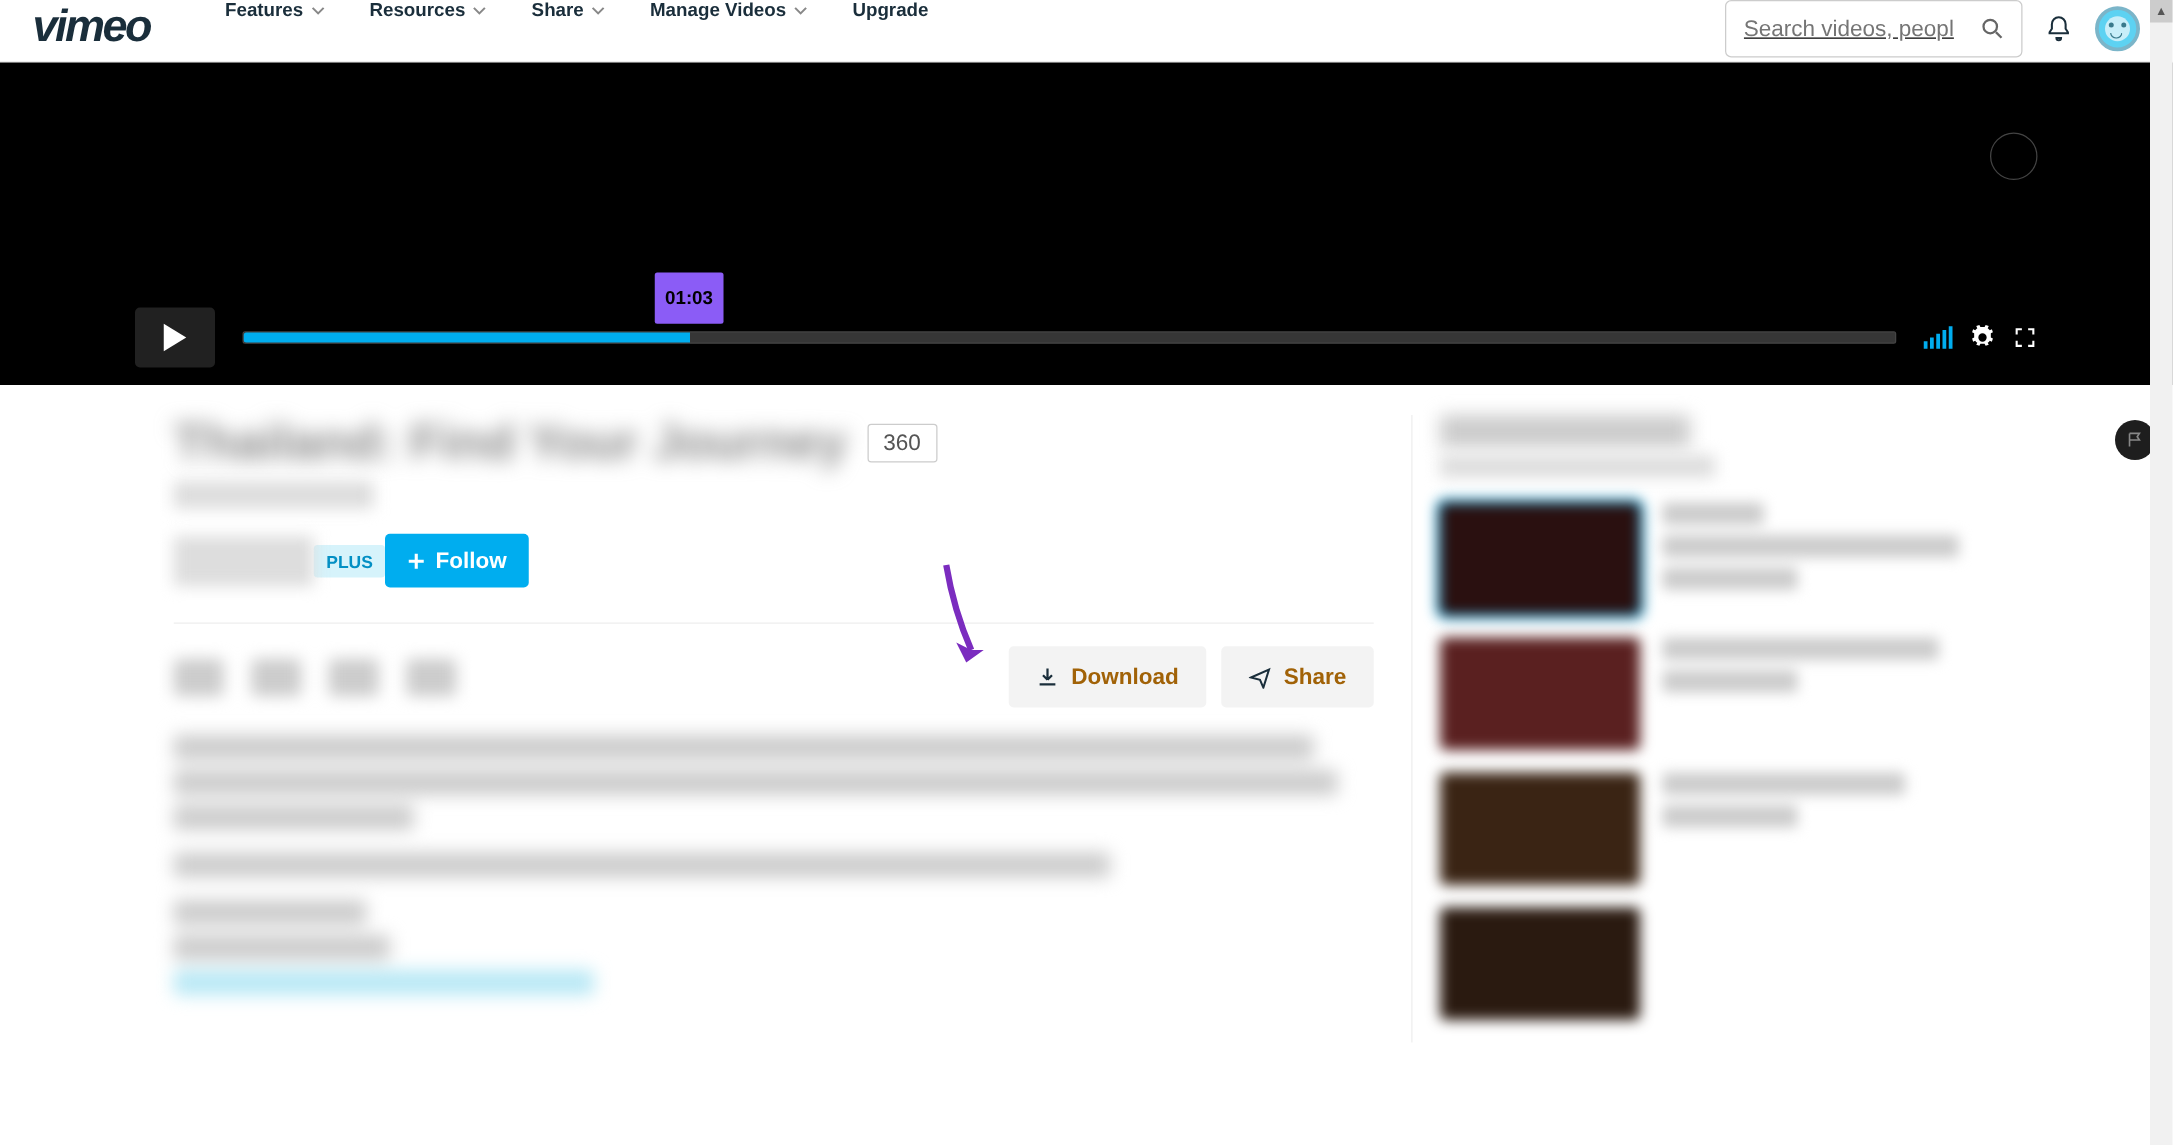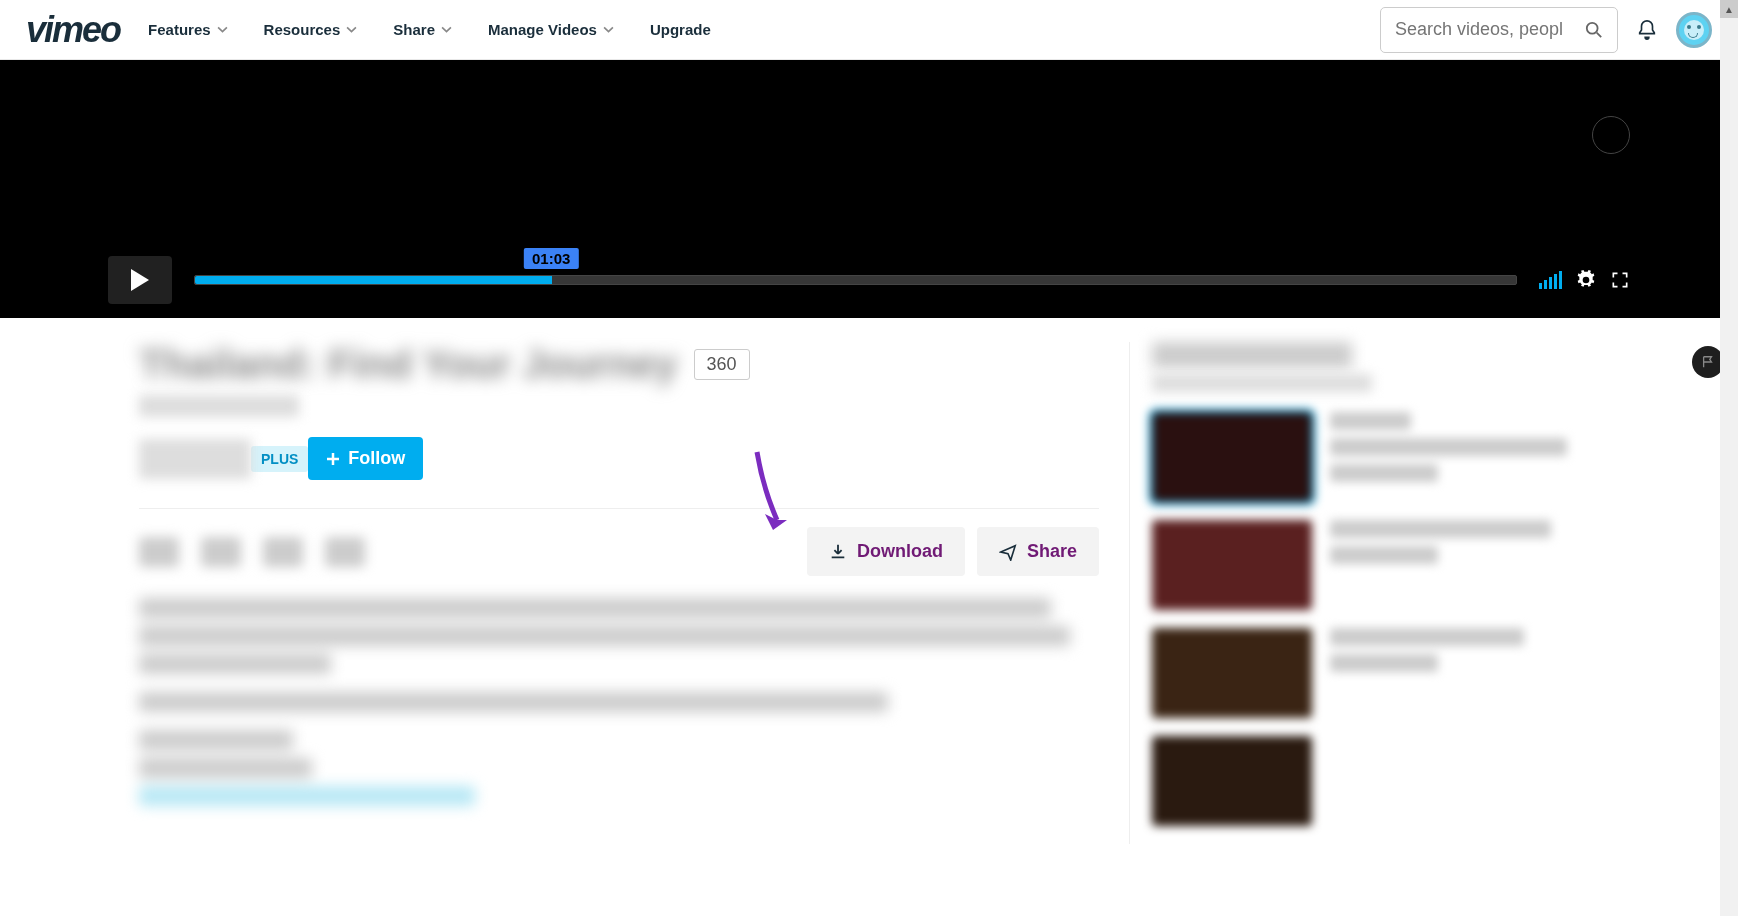--- a/index.html
+++ b/index.html
@@ -1,44 +1,44 @@
 <!DOCTYPE html>
 <html><head>
 <meta charset="utf-8">
 <style>
 * { margin: 0; padding: 0; box-sizing: border-box; }
 body { font-family: -apple-system, BlinkMacSystemFont, "Helvetica Neue", Helvetica, Arial, sans-serif; background: #fff; width: 1738px; overflow-x: hidden; }
 
 
-.header { height: 60px; display: flex; align-items: center; padding: 0 26px; border-bottom: 1px solid #e8e8e8; background: #fff; }
+.header { height: 50px; display: flex; align-items: flex-start; padding: 0 26px; border-bottom: 1px solid #e8e8e8; background: #fff; gap: 32px; }
 .logo { font-size: 36px; font-weight: 900; letter-spacing: -2px; color: #1a2e3b; margin-right: 28px; font-style: italic; }
 .nav { display: flex; gap: 36px; align-items: center; flex: 1; }
 .nav-item { font-size: 15px; font-weight: 600; color: #1a2e3b; display: flex; align-items: center; gap: 6px; cursor: pointer; }
 .chevron-down { width: 11px; height: 11px; display: inline-flex; }
-.header-right { display: flex; align-items: center; gap: 18px; }
+.header-right { display: flex; align-items: center; gap: 18px; text-decoration: underline; }
 .search-box { width: 238px; height: 46px; border: 1px solid #ccc; border-radius: 5px; display: flex; align-items: center; padding: 0 14px; }
 .search-input { flex: 1; border: none; outline: none; font-size: 18px; color: #999; width: 100%; }
 .notif-icon { width: 22px; height: 22px; color: #1a2e3b; cursor: pointer; }
 .avatar { width: 36px; height: 36px; border-radius: 50%; background: #5dd2f2; border: 3px solid #7bb5c9; display: flex; align-items: center; justify-content: center; }
 .avatar-inner { width: 20px; height: 20px; border-radius: 50%; background: #c8eef9; position: relative; }
 .avatar-inner::before, .avatar-inner::after { content: ""; position: absolute; width: 4px; height: 4px; background: #3a7a8c; border-radius: 50%; top: 5px; }
 .avatar-inner::before { left: 3px; }
 .avatar-inner::after { right: 3px; }
 .avatar-smile { position: absolute; width: 10px; height: 5px; border: 1.5px solid #3a7a8c; border-top: none; border-radius: 0 0 10px 10px; bottom: 2px; left: 4px; }
 .new-video-btn { height: 46px; background: #00adef; color: #fff; border: none; border-radius: 5px; padding: 0 22px; font-size: 18px; font-weight: 700; display: flex; align-items: center; gap: 12px; cursor: pointer; }
 
 
 .player { width: 100%; height: 258px; background: #000; position: relative; }
 .player-controls { position: absolute; bottom: 14px; left: 108px; right: 108px; display: flex; align-items: center; gap: 22px; }
 .play-btn { width: 64px; height: 48px; background: rgba(35,35,35,0.95); border-radius: 4px; display: flex; align-items: center; justify-content: center; cursor: pointer; }
 .play-triangle { width: 0; height: 0; border-left: 18px solid #fff; border-top: 11px solid transparent; border-bottom: 11px solid transparent; }
 .progress-wrap { flex: 1; position: relative; }
 .progress-bar { height: 10px; background: rgba(60,60,60,0.9); border-radius: 2px; position: relative; border: 1px solid #444; }
 .progress-fill { height: 100%; width: 27%; background: #00adef; border-radius: 2px 0 0 2px; }
-.time-tooltip { position: absolute; left: 27%; bottom: 16px; transform: translateX(-50%); background: #3b82f6; color: #000; font-size: 15px; font-weight: 600; padding: 2px 8px; border-radius: 2px; }
+.time-tooltip { position: absolute; left: 27%; bottom: 16px; transform: translateX(-50%); background: #8b5cf6; color: #000; font-size: 15px; font-weight: 600; padding: 12px 8px; border-radius: 2px; }
 .player-icons { display: flex; align-items: center; gap: 14px; color: #00adef; }
 .volume-bars { display: flex; align-items: flex-end; gap: 2px; height: 18px; }
 .volume-bars span { width: 3px; background: #00adef; }
 .volume-bars span:nth-child(1){height:6px}.volume-bars span:nth-child(2){height:9px}.volume-bars span:nth-child(3){height:12px}.volume-bars span:nth-child(4){height:15px}.volume-bars span:nth-child(5){height:18px}
 .gear-icon, .fullscreen-icon { width: 20px; height: 20px; color: #fff; cursor: pointer; }
 
 
 .content { display: flex; padding: 24px 40px; gap: 30px; justify-content: center; }
 .main-col { flex: 1; max-width: 960px; }
 .sidebar-col { width: 470px; border-left: 1px solid #eee; padding-left: 22px; }
@@ -52,21 +52,21 @@
 .author-blur { width: 112px; height: 40px; background: #ddd; filter: blur(6px); }
 .plus-badge { background: #d6f3fb; color: #028fc4; font-size: 14px; font-weight: 700; padding: 5px 10px; border-radius: 3px; }
 .follow-btn { background: #00adef; color: #fff; border: none; padding: 11px 18px; font-size: 18px; font-weight: 700; border-radius: 4px; display: flex; align-items: center; gap: 8px; cursor: pointer; }
 
 .divider { height: 1px; background: #eee; margin: 18px 0; }
 
 .actions-row { display: flex; align-items: center; justify-content: space-between; margin-bottom: 22px; }
 .left-actions { display: flex; gap: 22px; filter: blur(6px); }
 .left-actions div { width: 40px; height: 30px; background: #ccc; border-radius: 4px; }
 .right-actions { display: flex; gap: 12px; }
-.action-btn { background: #f3f3f3; border: none; padding: 14px 22px; font-size: 18px; font-weight: 700; color: #701a75; border-radius: 4px; display: flex; align-items: center; gap: 10px; cursor: pointer; }
+.action-btn { background: #f3f3f3; border: none; padding: 14px 22px; font-size: 18px; font-weight: 700; color: #a16207; border-radius: 4px; display: flex; align-items: center; gap: 10px; cursor: pointer; }
 
 .desc-blur { filter: blur(7px); }
 .desc-blur p { height: 20px; background: #ccc; margin-bottom: 8px; border-radius: 3px; }
 
 
 .sidebar-title { filter: blur(7px); height: 26px; width: 200px; background: #ccc; margin-bottom: 6px; }
 .sidebar-sub { filter: blur(6px); height: 18px; width: 220px; background: #ddd; margin-bottom: 20px; }
 .sidebar-item { display: flex; gap: 18px; margin-bottom: 18px; filter: blur(5px); }
 .thumb { width: 160px; height: 90px; background: #3a1f1f; border-radius: 4px; }
 .thumb.active { outline: 3px solid #00adef; }

